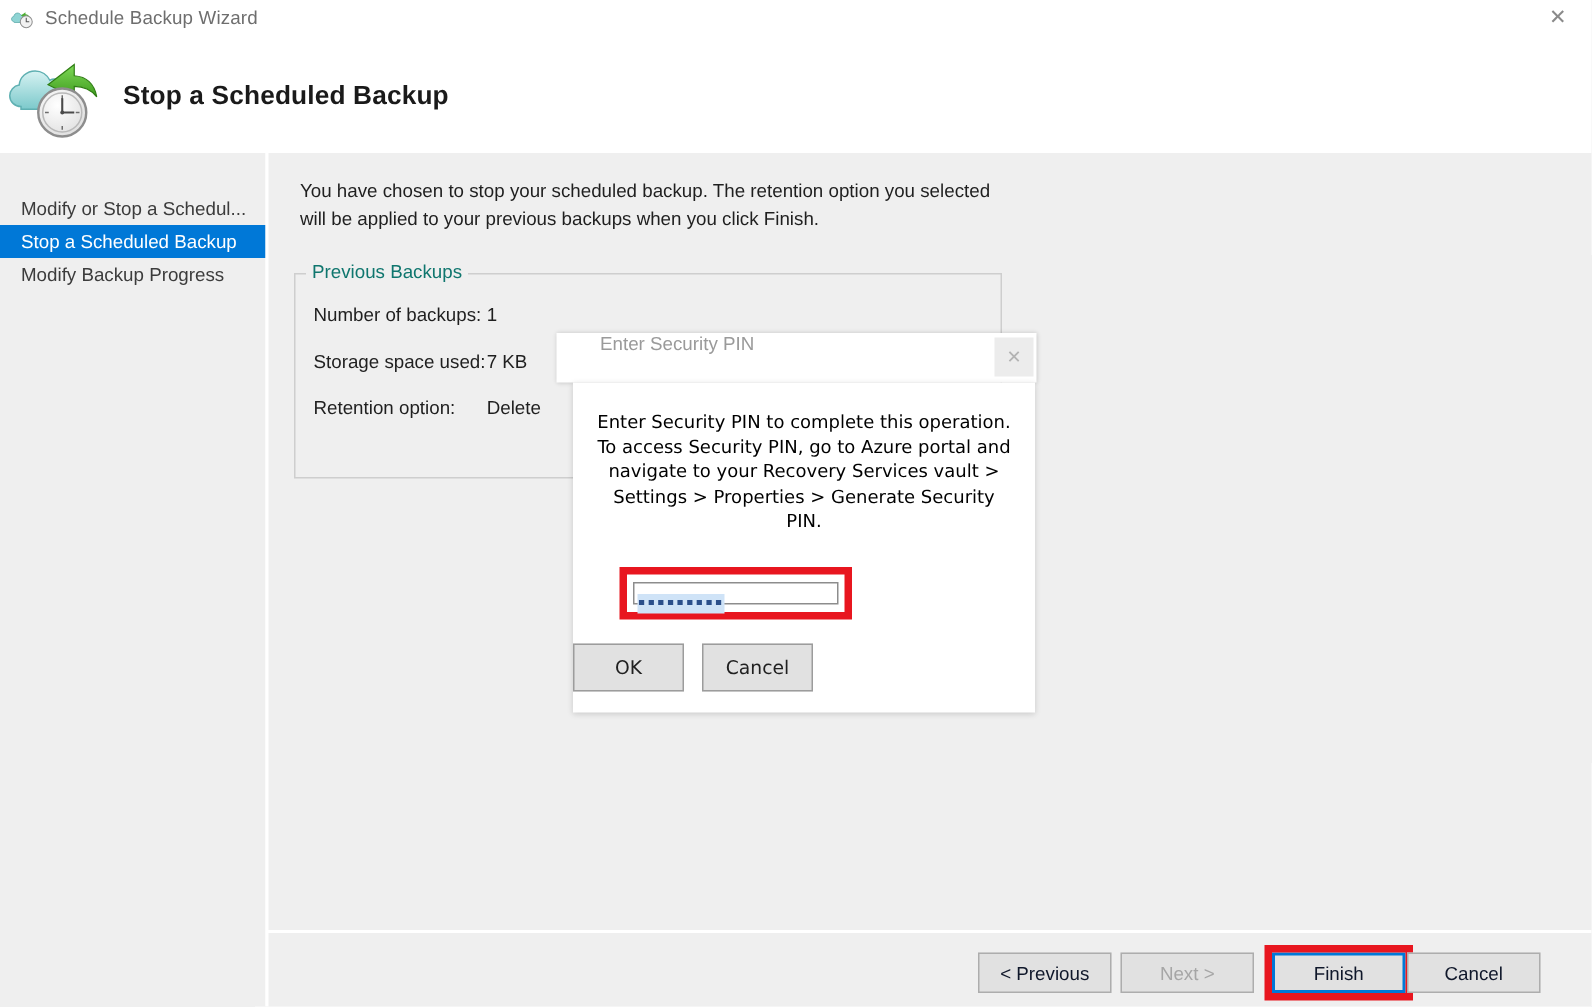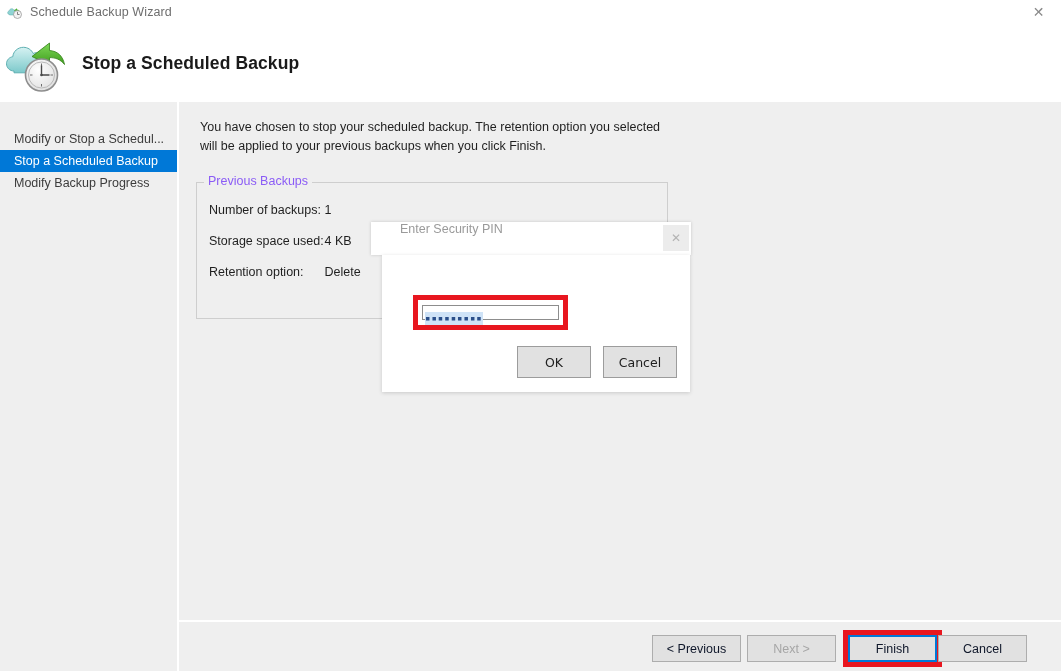--- a/index.html
+++ b/index.html
@@ -128,21 +128,21 @@
     width: 470px;
     height: 135px;
     border: 1px solid #cecece;
   }
   .groupbox-legend {
     position: absolute;
     left: 7px; top: -9px;
     background: #efefef;
     padding: 0 4px;
     font-size: 12.5px;
-    color: #8b5cf6;
+    color: #0f766e;
   }
   .gb-row {
     position: absolute;
     left: 12px;
     font-size: 12.5px;
     color: #1f1f1f;
     white-space: nowrap;
   }
   .gb-row .gb-label {
     display: inline-block;
@@ -226,24 +226,24 @@
     font-family: "DejaVu Sans Mono", monospace;
     font-size: 9px;
     color: #2b4f8a;
     letter-spacing: 1px;
     line-height: 13px;
     background: #cfe3f7;
     display: inline-block;
   }
   .pin-buttons {
     display: flex;
-    justify-content: flex-end;
+    justify-content: flex-start;
     gap: 12px;
     margin-top: 16px;
-    padding-right: 13px;
+    padding-right: 26px;
   }
   .pin-btn {
     width: 74px;
     height: 32px;
     background: #e1e1e1;
     border: 1px solid #9c9c9c;
     font-size: 12.5px;
     color: #202020;
     display: flex;
     align-items: center;
@@ -360,35 +360,36 @@
 
   <div class="groupbox">
     <div class="groupbox-legend">Previous Backups</div>
 
     <div class="gb-row r1">
       <span class="gb-label">Number of backups:</span>
       <span class="gb-value">1</span>
     </div>
     <div class="gb-row r2">
       <span class="gb-label">Storage space used:</span>
-      <span class="gb-value">4 KB</span>
+      <span class="gb-value">7 KB</span>
     </div>
     <div class="gb-row r3">
       <span class="gb-label">Retention option:</span>
       <span class="gb-value">Delete</span>
     </div>
   </div>
 </div>
 
 <div class="pin-dialog">
   <div class="pin-titlebar">
     <span class="pin-title-text">Enter Security PIN</span>
     <span class="pin-title-close">✕</span>
   </div>
   <div class="pin-body">
+    <div class="pin-message">Enter Security PIN to complete this operation. To access Security PIN, go to Azure portal and navigate to your Recovery Services vault &gt; Settings &gt; Properties &gt; Generate Security PIN.</div>
 
     <div class="pin-field-wrap">
       <div class="pin-input">
         <span class="pin-dots">▪▪▪▪▪▪▪▪▪</span>
       </div>
     </div>
 
     <div class="pin-buttons">
       <div class="pin-btn">OK</div>
       <div class="pin-btn">Cancel</div>

